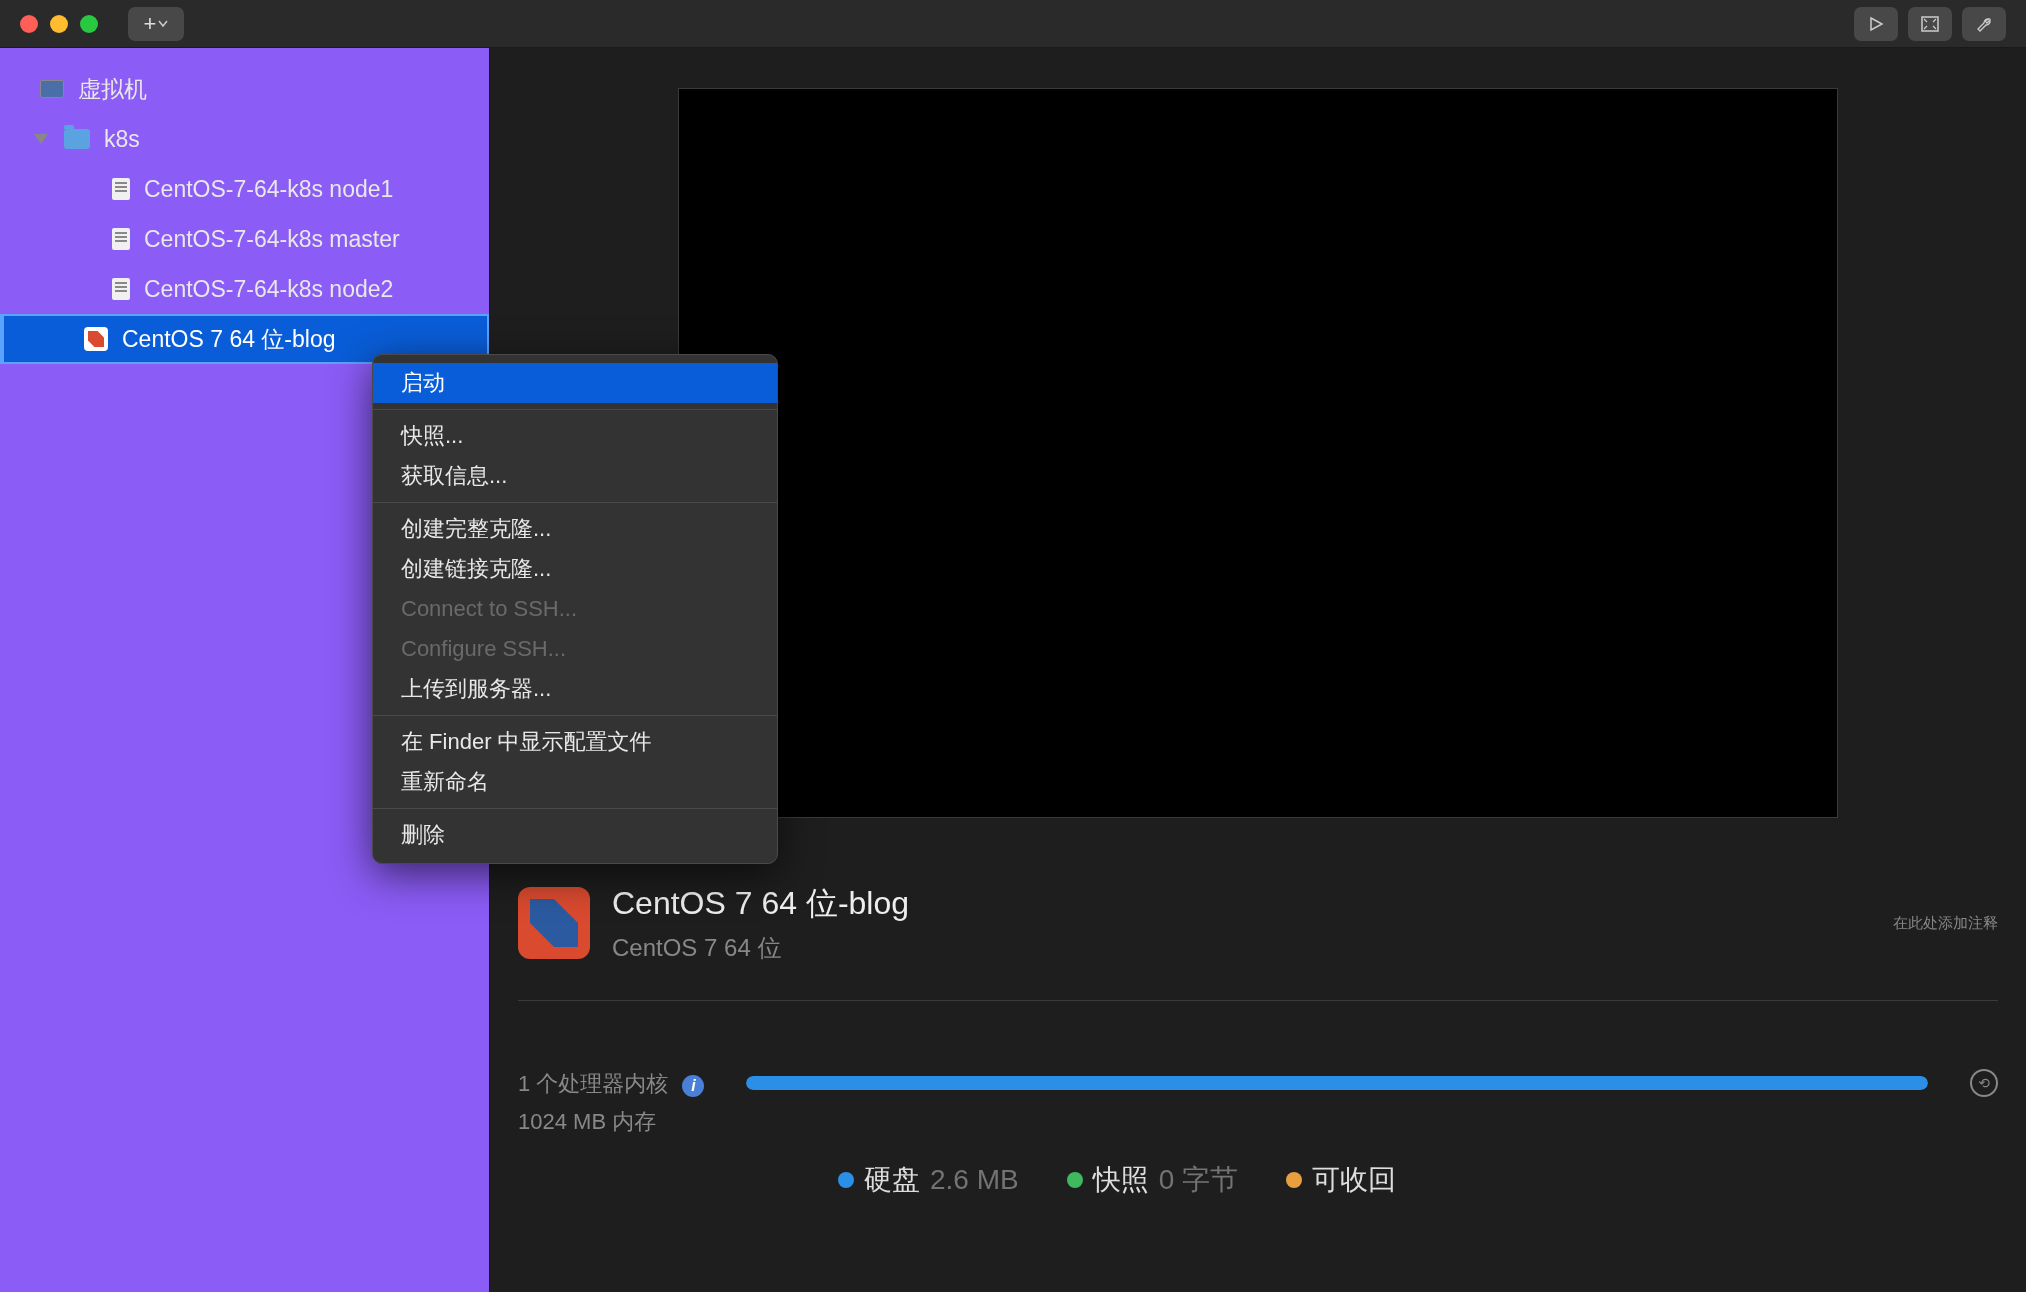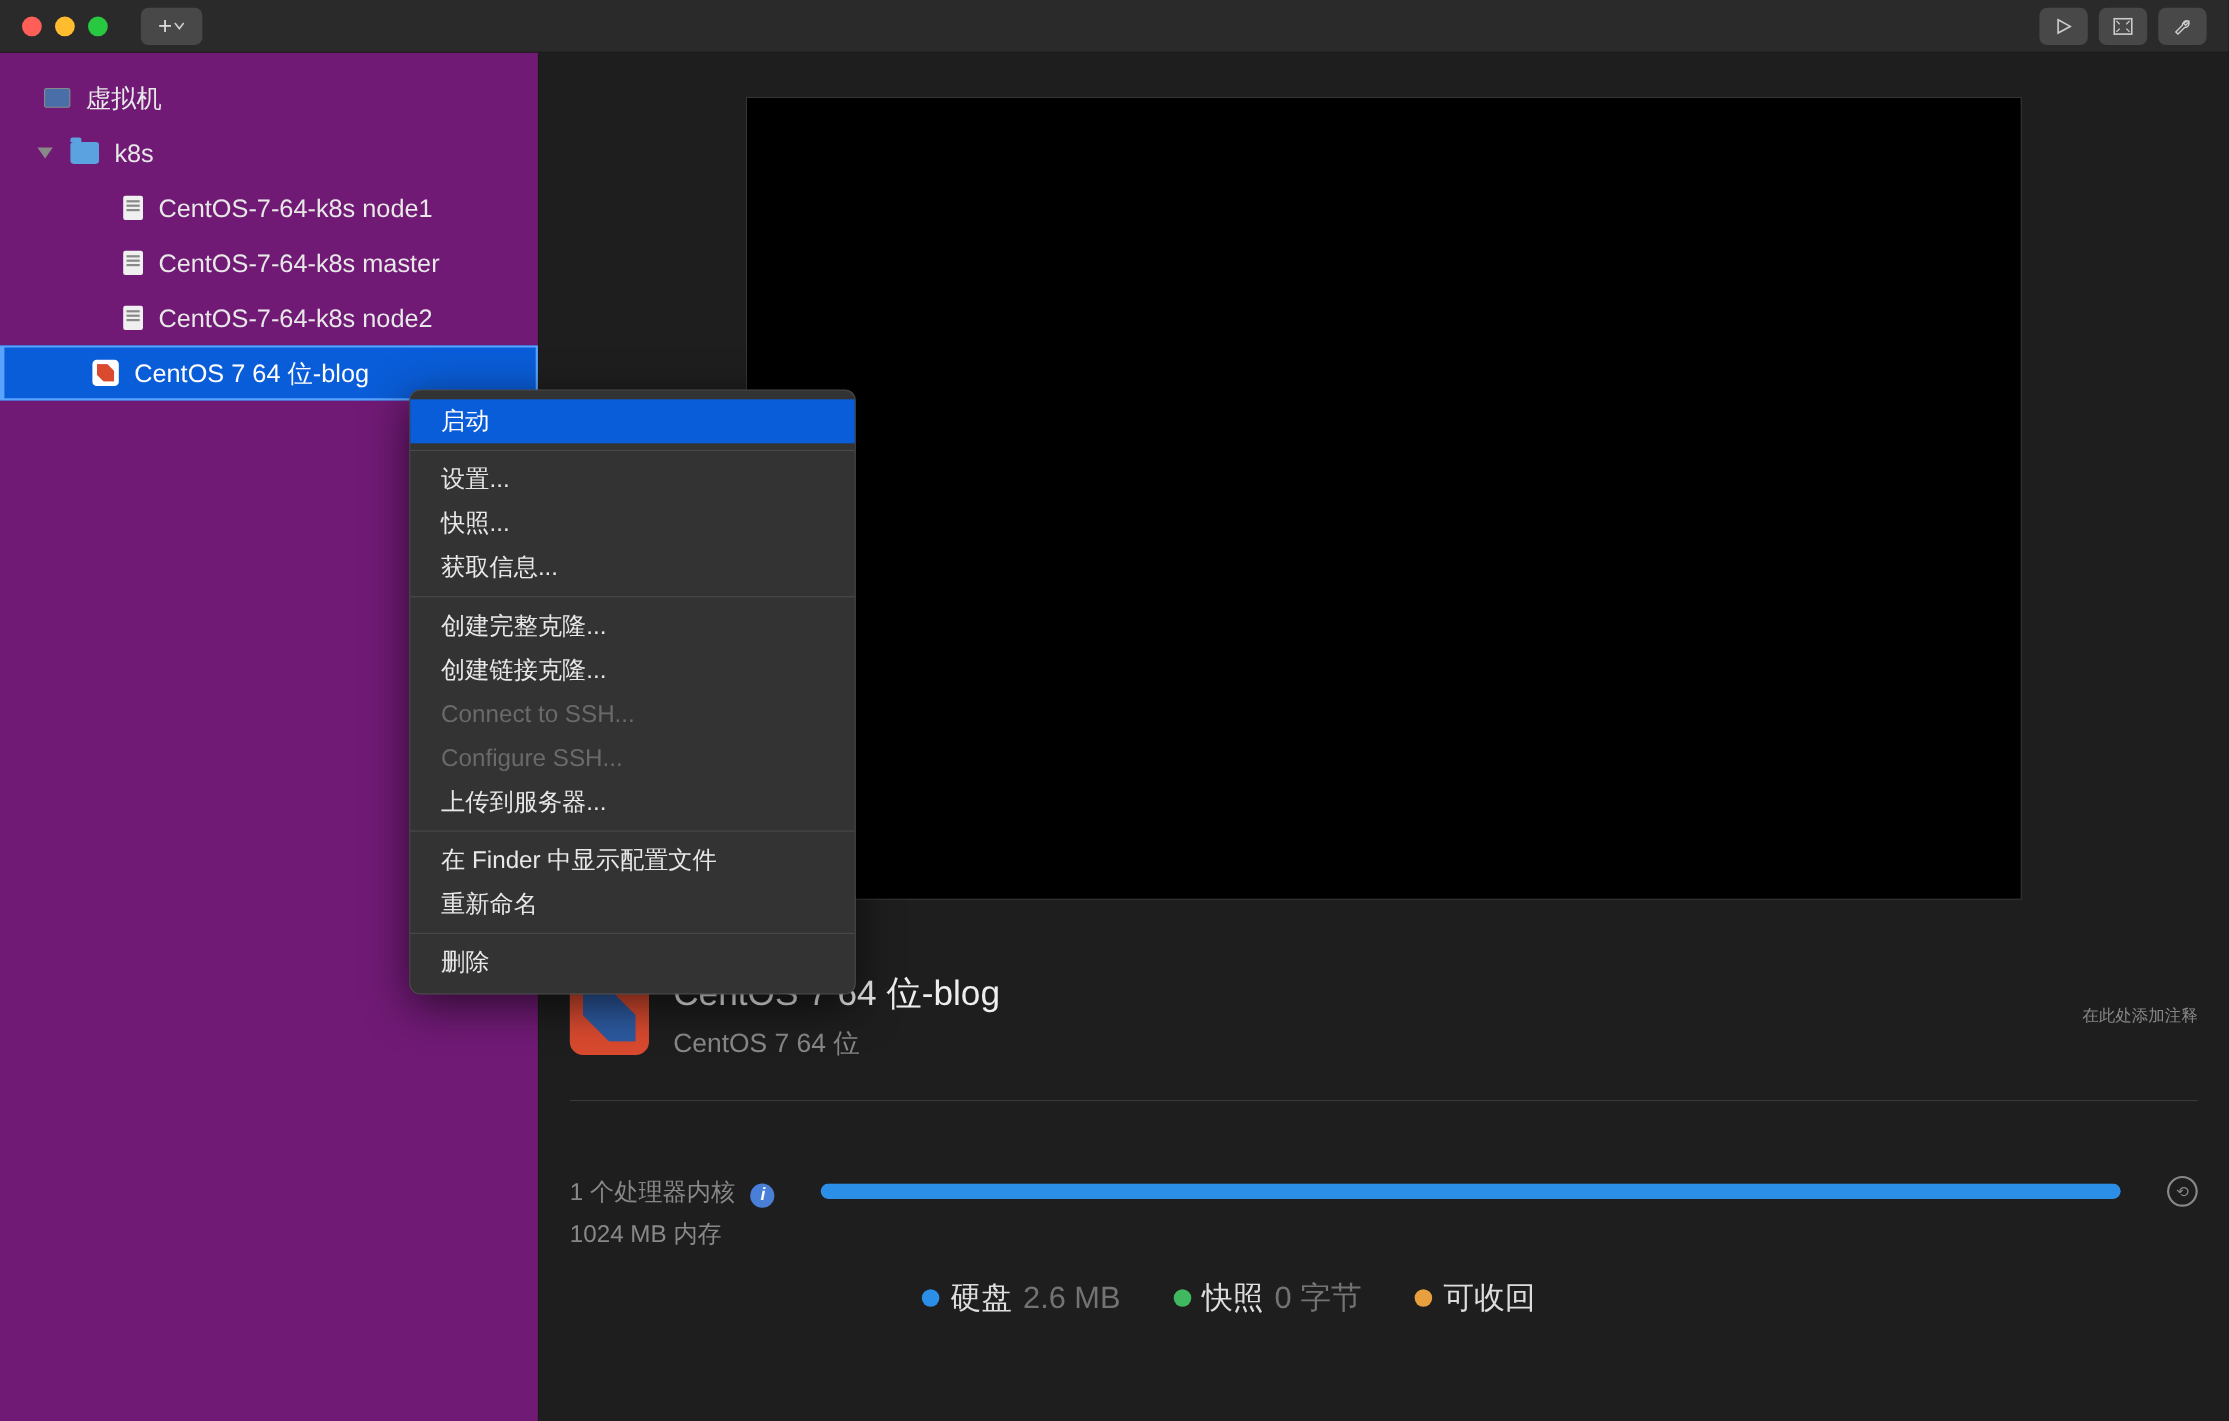--- a/index.html
+++ b/index.html
@@ -9,21 +9,21 @@
 .traffic-lights { display: flex; gap: 12px; }
 .traffic-light { width: 18px; height: 18px; border-radius: 50%; }
 .tl-red { background: #ff5f57; }
 .tl-yellow { background: #febc2e; }
 .tl-green { background: #28c840; }
 .add-button { margin-left: 18px; width: 56px; height: 34px; background: #484848; border-radius: 7px; display: flex; align-items: center; justify-content: center; color: #ddd; font-size: 22px; gap: 2px; }
 .toolbar-right { margin-left: auto; display: flex; gap: 10px; }
 .toolbar-btn { width: 44px; height: 34px; background: #484848; border-radius: 7px; display: flex; align-items: center; justify-content: center; color: #ccc; }
 
 .main { display: flex; height: calc(1292px - 48px); }
-.sidebar { width: 490px; background: #701a75; padding-top: 16px; border-right: 1px solid #1a1a1a; position: relative; }
+.sidebar { width: 490px; background: #8b5cf6; padding-top: 16px; border-right: 1px solid #1a1a1a; position: relative; }
 .tree-item { height: 50px; display: flex; align-items: center; font-size: 23px; color: #e8e8e8; padding-left: 40px; gap: 14px; }
 .tree-item.root { padding-left: 40px; font-weight: 500; }
 .tree-item.folder { padding-left: 36px; }
 .tree-item.vm { padding-left: 112px; }
 .tree-item.selected { background: #0a5dd8; color: #fff; border: 2px solid #5aa3ff; border-left: 4px solid #5aa3ff; }
 .disclosure { width: 0; height: 0; border-left: 10px solid #888; border-top: 7px solid transparent; border-bottom: 7px solid transparent; transform: rotate(90deg); margin-right: 4px; }
 .icon-computer { width: 24px; height: 18px; background: #4a6fa8; border: 1px solid #888; border-radius: 2px; position: relative; }
 .icon-folder { width: 26px; height: 20px; background: #5aa3e0; border-radius: 3px; position: relative; }
 .icon-folder::before { content: ""; position: absolute; top: -4px; left: 0; width: 10px; height: 4px; background: #5aa3e0; border-radius: 2px 2px 0 0; }
 .icon-vm { width: 18px; height: 22px; background: #f0f0f0; border-radius: 2px; position: relative; }
@@ -125,23 +125,20 @@
       <span class="icon-vm-sel"></span>
       <span>CentOS 7 64 位-blog</span>
     </div>
 
     <div class="context-menu">
       <div class="menu-item highlighted">
           <span>启动</span>
         </div>
       <div class="menu-sep"></div>
       <div class="menu-item">
-          <span>设置...</span>
-        </div>
-      <div class="menu-item">
           <span>快照...</span>
         </div>
       <div class="menu-item">
           <span>获取信息...</span>
         </div>
       <div class="menu-sep"></div>
       <div class="menu-item">
           <span>创建完整克隆...</span>
         </div>
       <div class="menu-item">

